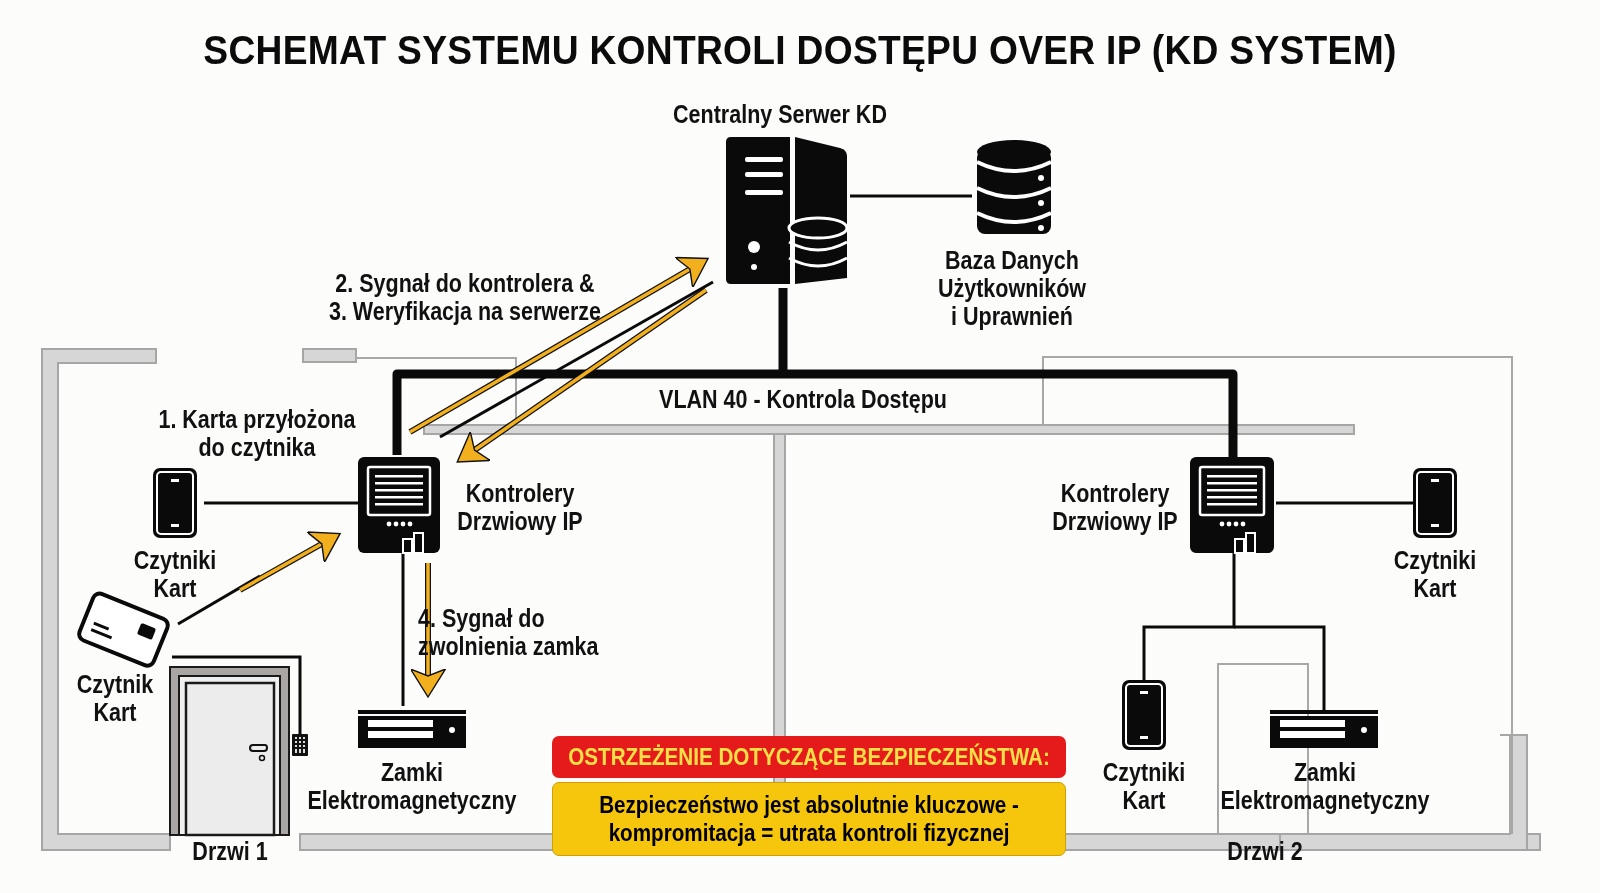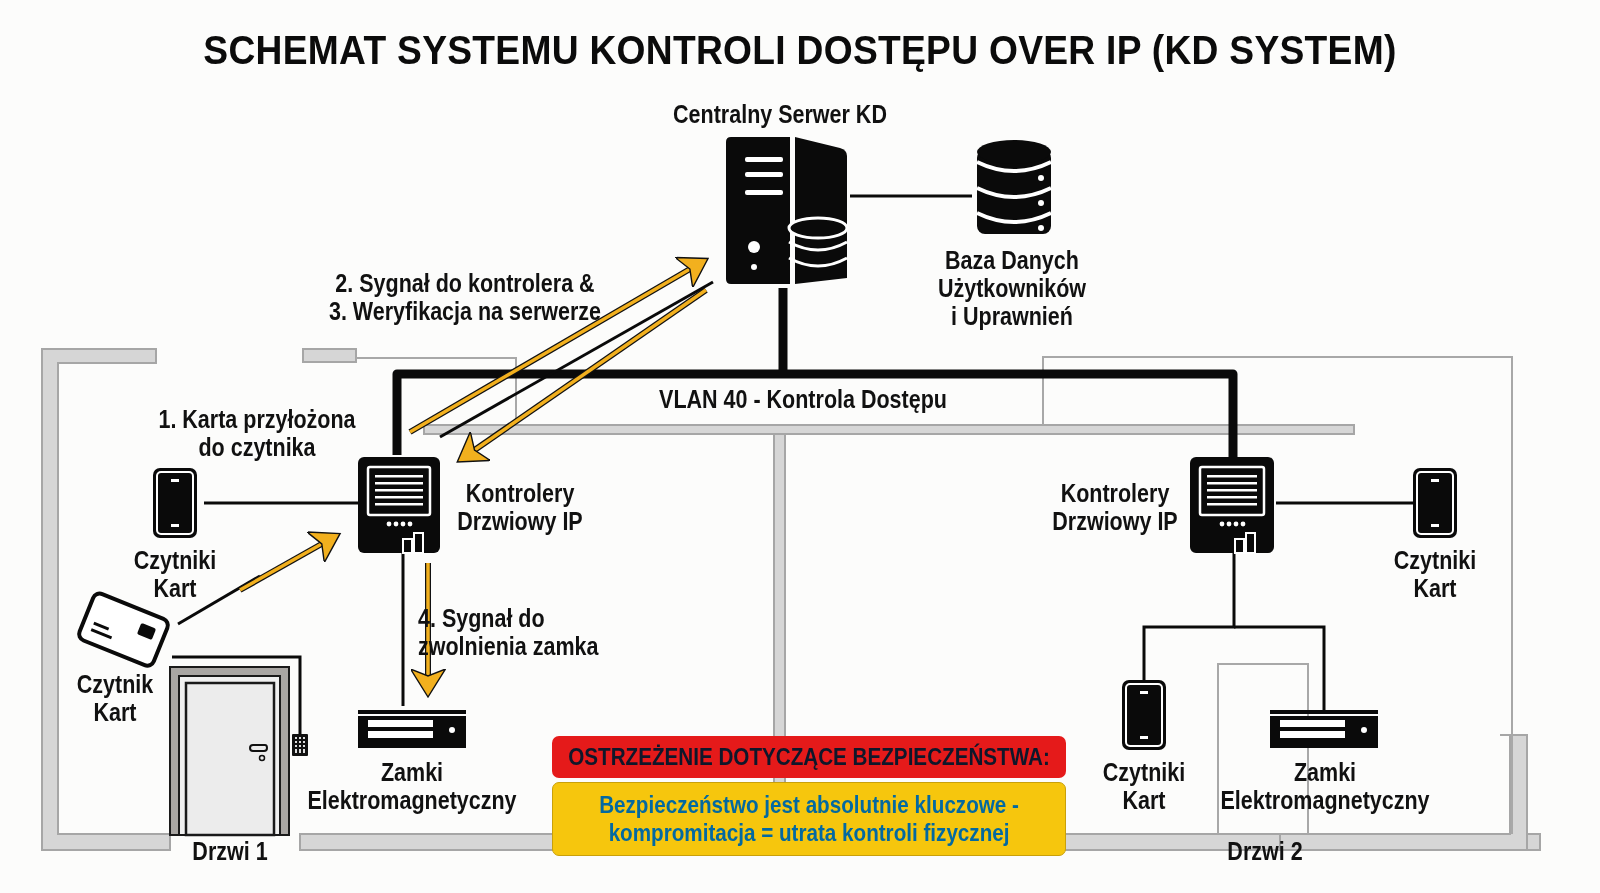--- a/index.html
+++ b/index.html
@@ -1,22 +1,22 @@
 <!DOCTYPE html>
 <html><head>
 <meta charset="utf-8">
 <style>
   html, body { margin: 0; padding: 0; background: #fcfcfb; }
   body { width: 1600px; height: 893px; position: relative; overflow: hidden; font-family: "Liberation Sans", sans-serif; }
   #canvas { position: absolute; left: 0; top: 0; }
   .lbl { position: absolute; font-family: "Liberation Sans", sans-serif; font-weight: bold; color: #111; text-align: center; line-height: 1.12; white-space: nowrap; transform: scaleX(0.86); transform-origin: center top; }
   .title { font-size: 40px; letter-spacing: 0.3px; color: #0b0b0b; left: 0; width: 1600px; top: 28px; transform: scaleX(0.93); }
   .t24 { font-size: 25px; }
-  .warn-red { position: absolute; left: 552px; top: 736px; width: 514px; height: 42px; background: #e51a1a; border-radius: 7px; color: #0f172a; font-weight: bold; font-size: 24px; display: flex; align-items: center; justify-content: center; }
-  .warn-yellow { position: absolute; left: 552px; top: 782px; width: 514px; height: 74px; background: #f6c60d; border: 1px solid #c9a00a; border-radius: 7px; color: #0369a1; font-weight: bold; font-size: 24px; display: flex; flex-direction: column; align-items: center; justify-content: center; line-height: 1.15; box-sizing: border-box; }
+  .warn-red { position: absolute; left: 552px; top: 736px; width: 514px; height: 42px; background: #e51a1a; border-radius: 7px; color: #fde047; font-weight: bold; font-size: 24px; display: flex; align-items: center; justify-content: center; }
+  .warn-yellow { position: absolute; left: 552px; top: 782px; width: 514px; height: 74px; background: #f6c60d; border: 1px solid #c9a00a; border-radius: 7px; color: #000000; font-weight: bold; font-size: 24px; display: flex; flex-direction: column; align-items: center; justify-content: center; line-height: 1.15; box-sizing: border-box; }
   .warn-red span, .warn-yellow span { display: block; transform: scaleX(0.86); white-space: nowrap; }
 </style>
 </head>
 <body>
 
 <svg id="canvas" width="1600" height="893" viewBox="0 0 1600 893">
   <defs>
     <marker id="ah" markerWidth="10" markerHeight="10" refX="6" refY="5" orient="auto" markerUnits="strokeWidth">
       <path d="M0,0 L8,5 L0,10 L2,5 Z" fill="#f2b01e" stroke="#111" stroke-width="0.4"></path>
     </marker>

